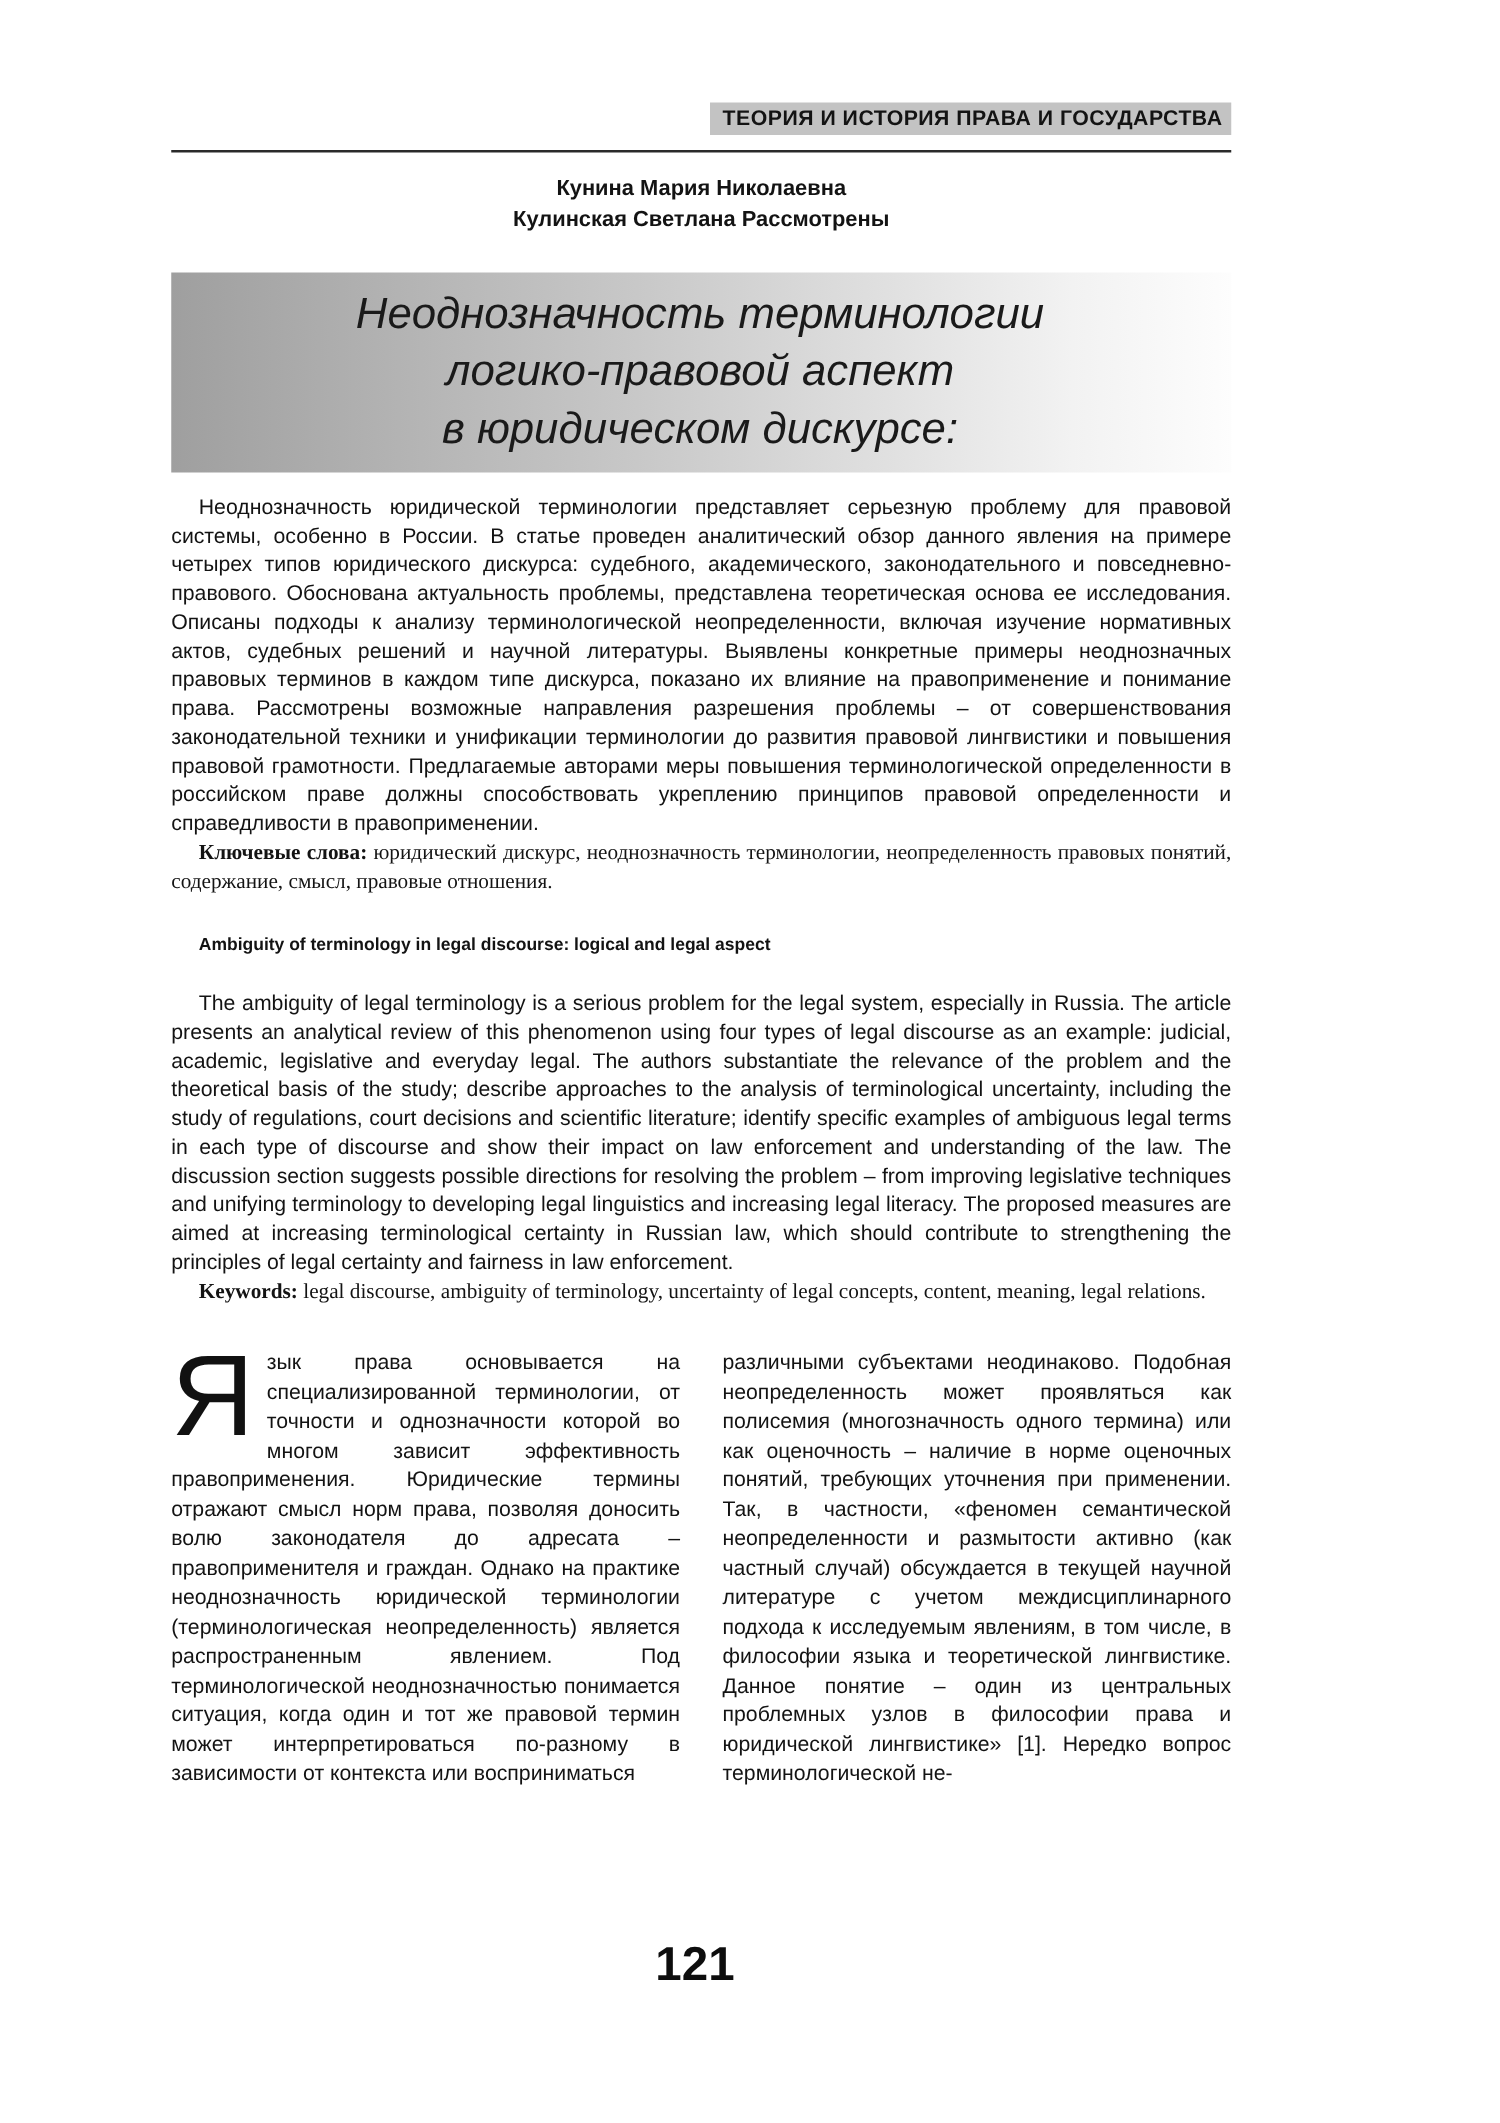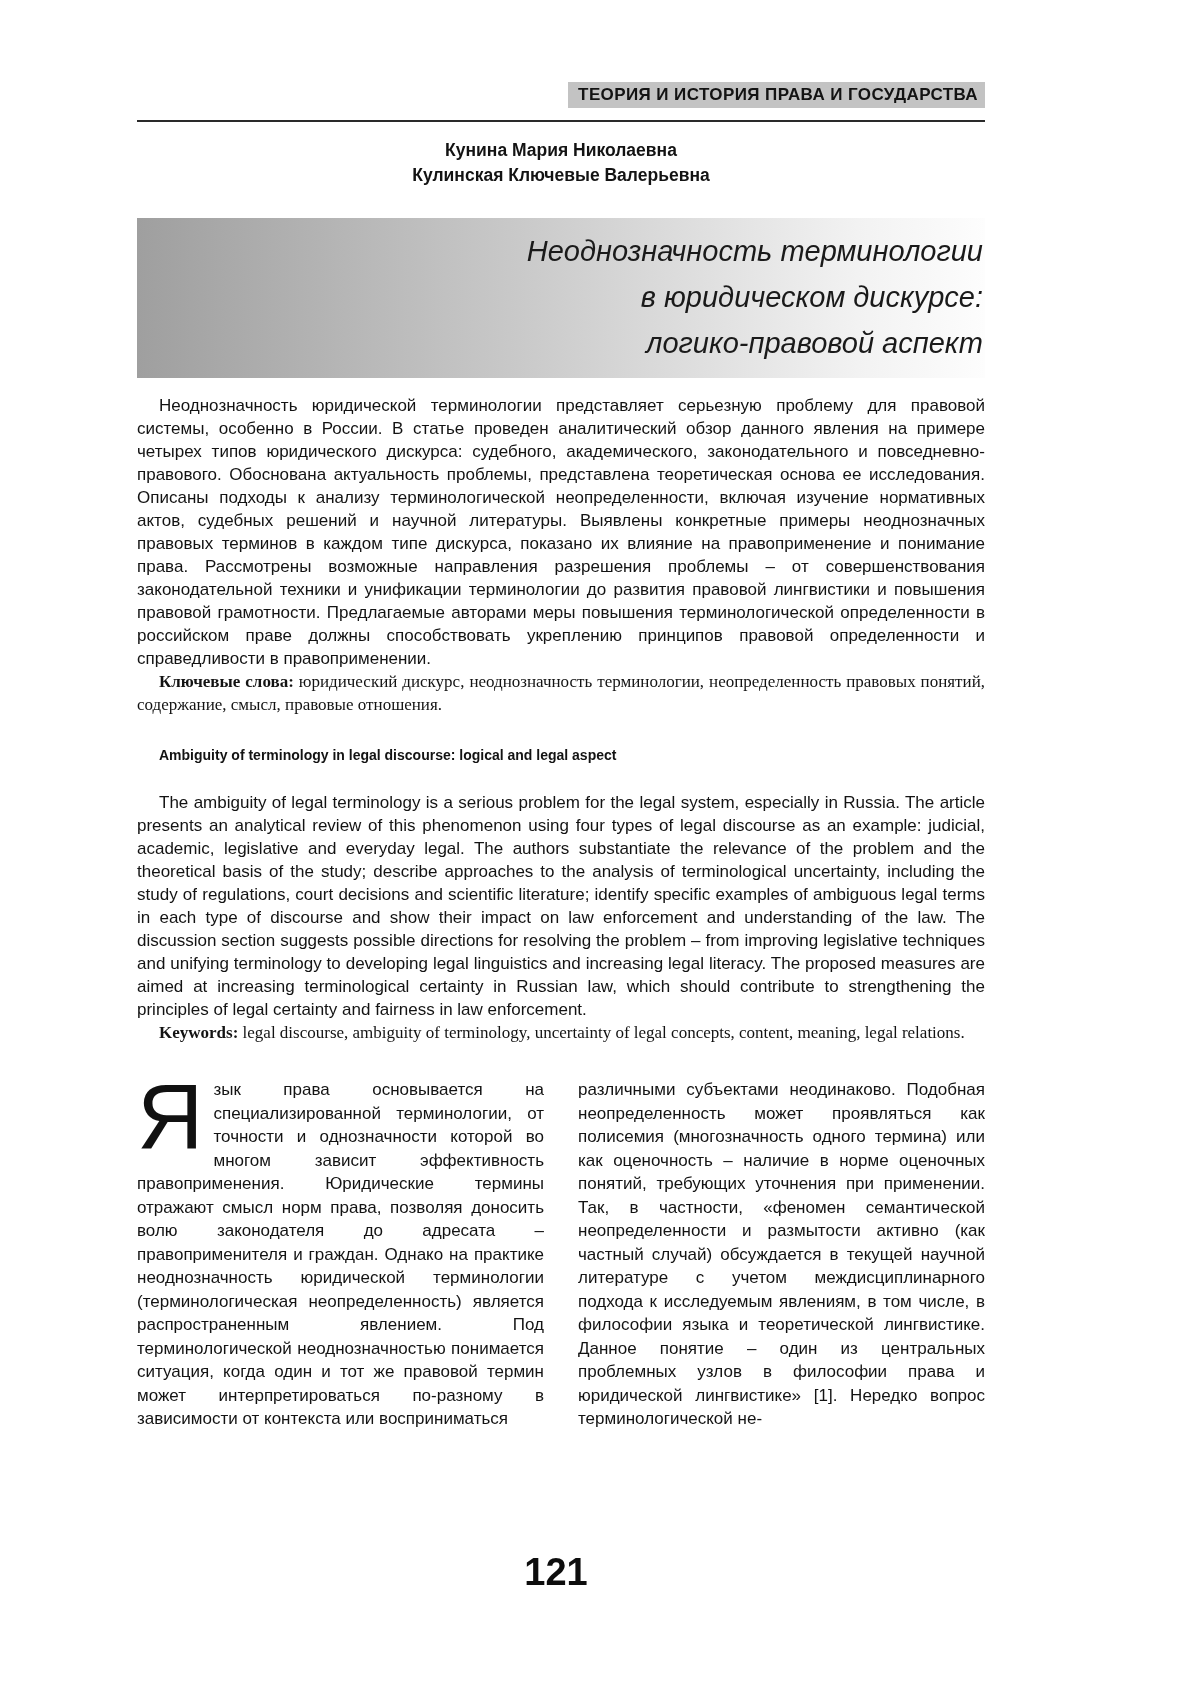--- a/index.html
+++ b/index.html
@@ -46,23 +46,23 @@
     text-align: center;
     font-weight: bold;
     font-size: 17.5px;
     line-height: 25px;
   }
   
   .title-band {
     margin-top: 30px;
     padding: 10px 2px 12px 0;
     background: linear-gradient(to right, #9f9f9f 0%, #c9c9c9 45%, #f2f2f2 85%, #fdfdfd 100%);
-    text-align: right;
+    text-align: center;
     font-style: italic;
-    font-size: 29px;
+    font-size: 35px;
     line-height: 46px;
     color: #1a1a1a;
   }
   
   .para {
     font-size: 17px;
     line-height: 23px;
     text-align: justify;
     text-indent: 22px;
     margin: 0;
@@ -118,27 +118,27 @@
   <div class="content">
 
     <div class="running-header">
       <span class="running-title">ТЕОРИЯ И ИСТОРИЯ ПРАВА И ГОСУДАРСТВА</span>
     </div>
 
     <hr class="header-rule">
 
     <div class="authors">
       <div class="author">Кунина Мария Николаевна</div>
-      <div class="author">Кулинская Ключевые Валерьевна</div>
+      <div class="author">Кулинская Светлана Рассмотрены</div>
     </div>
 
     <div class="title-band">
       <div class="title-line">Неоднозначность терминологии</div>
+      <div class="title-line">логико-правовой аспект</div>
       <div class="title-line">в юридическом дискурсе:</div>
-      <div class="title-line">логико-правовой аспект</div>
     </div>
 
     <p class="para abstract-ru">Неоднозначность юридической терминологии представляет серьезную проблему для правовой системы, особенно в России. В статье проведен аналитический обзор данного явления на примере четырех типов юридического дискурса: судебного, академического, законодательного и повседневно-правового. Обоснована актуальность проблемы, представлена теоретическая основа ее исследования. Описаны подходы к анализу терминологической неопределенности, включая изучение нормативных актов, судебных решений и научной литературы. Выявлены конкретные примеры неоднозначных правовых терминов в каждом типе дискурса, показано их влияние на правоприменение и понимание права. Рассмотрены возможные направления разрешения проблемы – от совершенствования законодательной техники и унификации терминологии до развития правовой лингвистики и повышения правовой грамотности. Предлагаемые авторами меры повышения терминологической определенности в российском праве должны способствовать укреплению принципов правовой определенности и справедливости в правоприменении.</p>
 
     <p class="para keywords">
       <span class="kw-label">Ключевые слова:</span><span> юридический дискурс, неоднозначность терминологии, неопределенность правовых понятий, содержание, смысл, правовые отношения.</span>
     </p>
 
     <p class="en-title">Ambiguity of terminology in legal discourse: logical and legal aspect</p>
 

